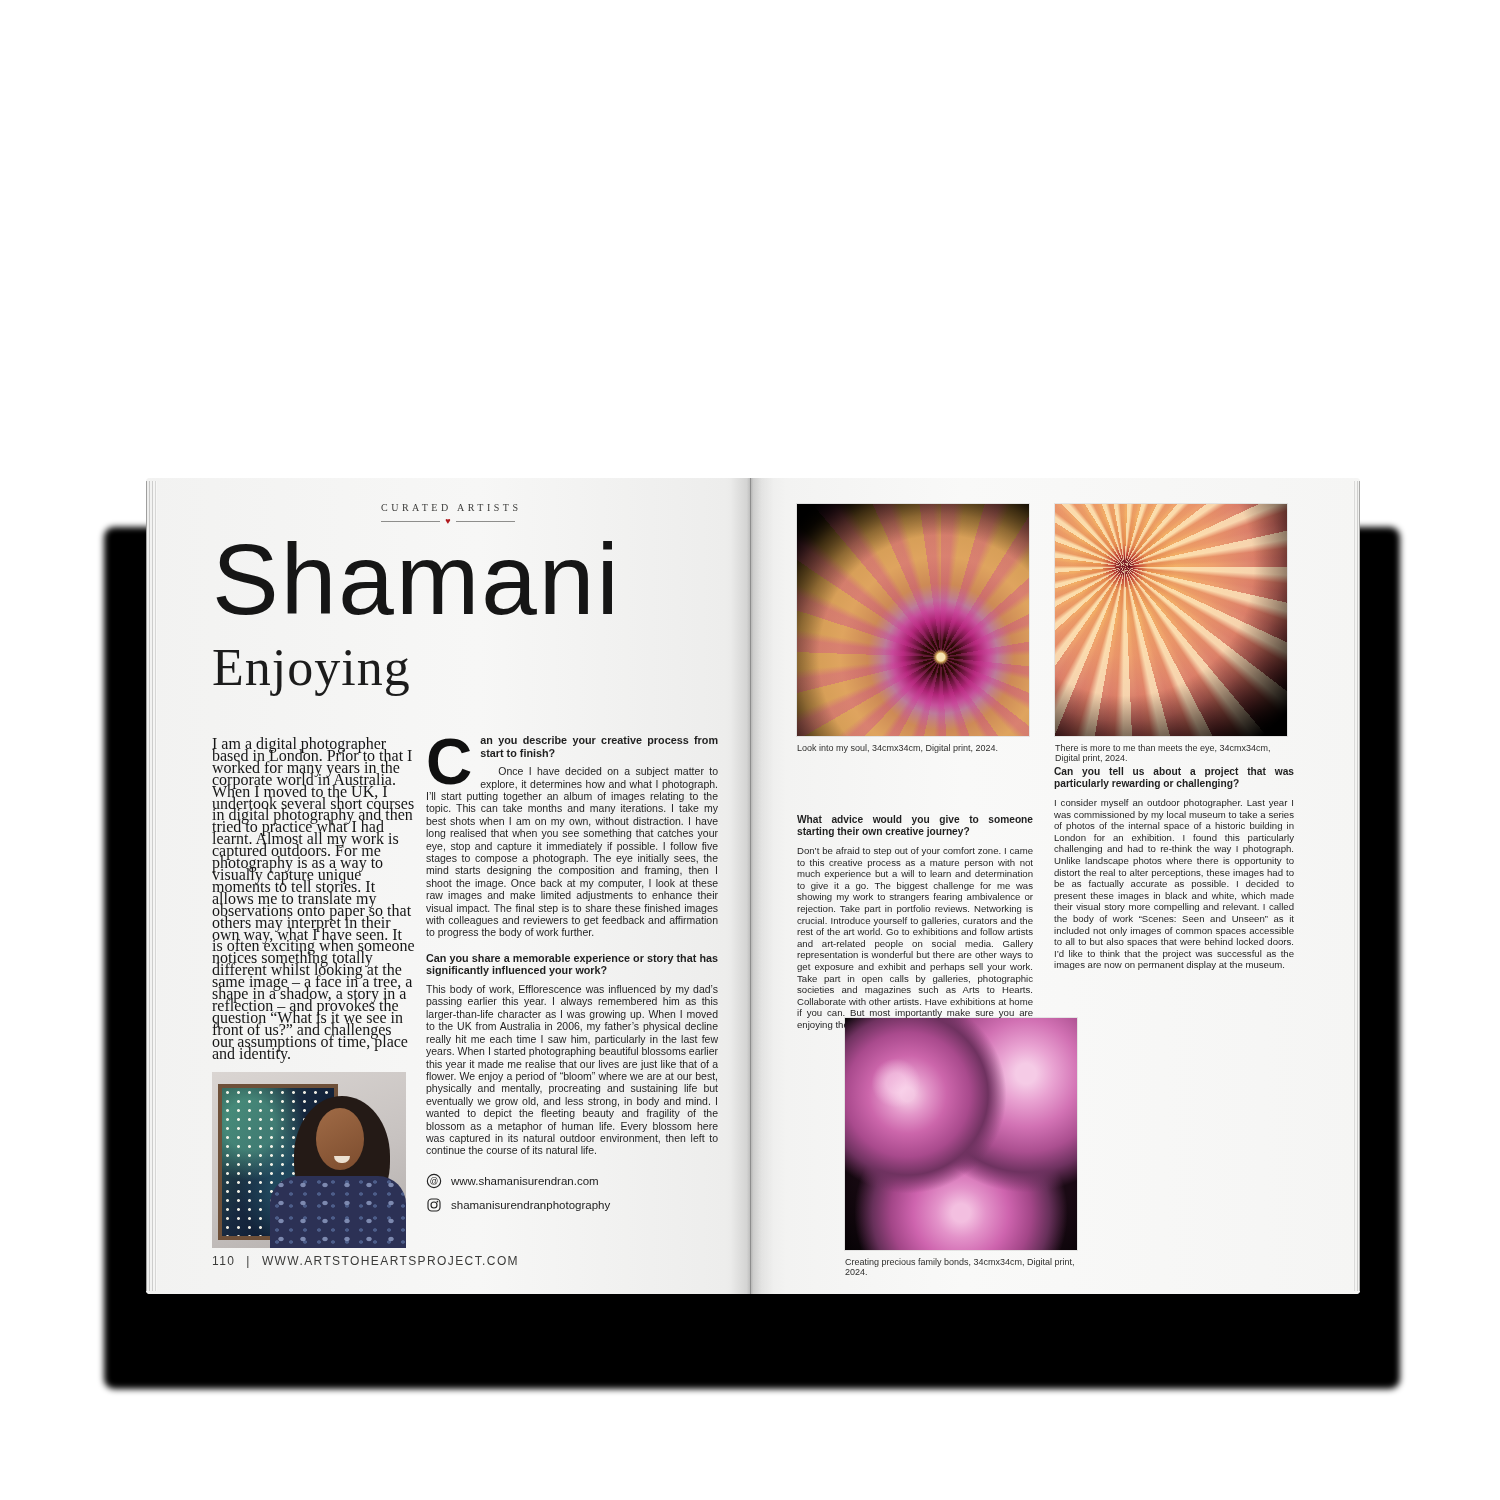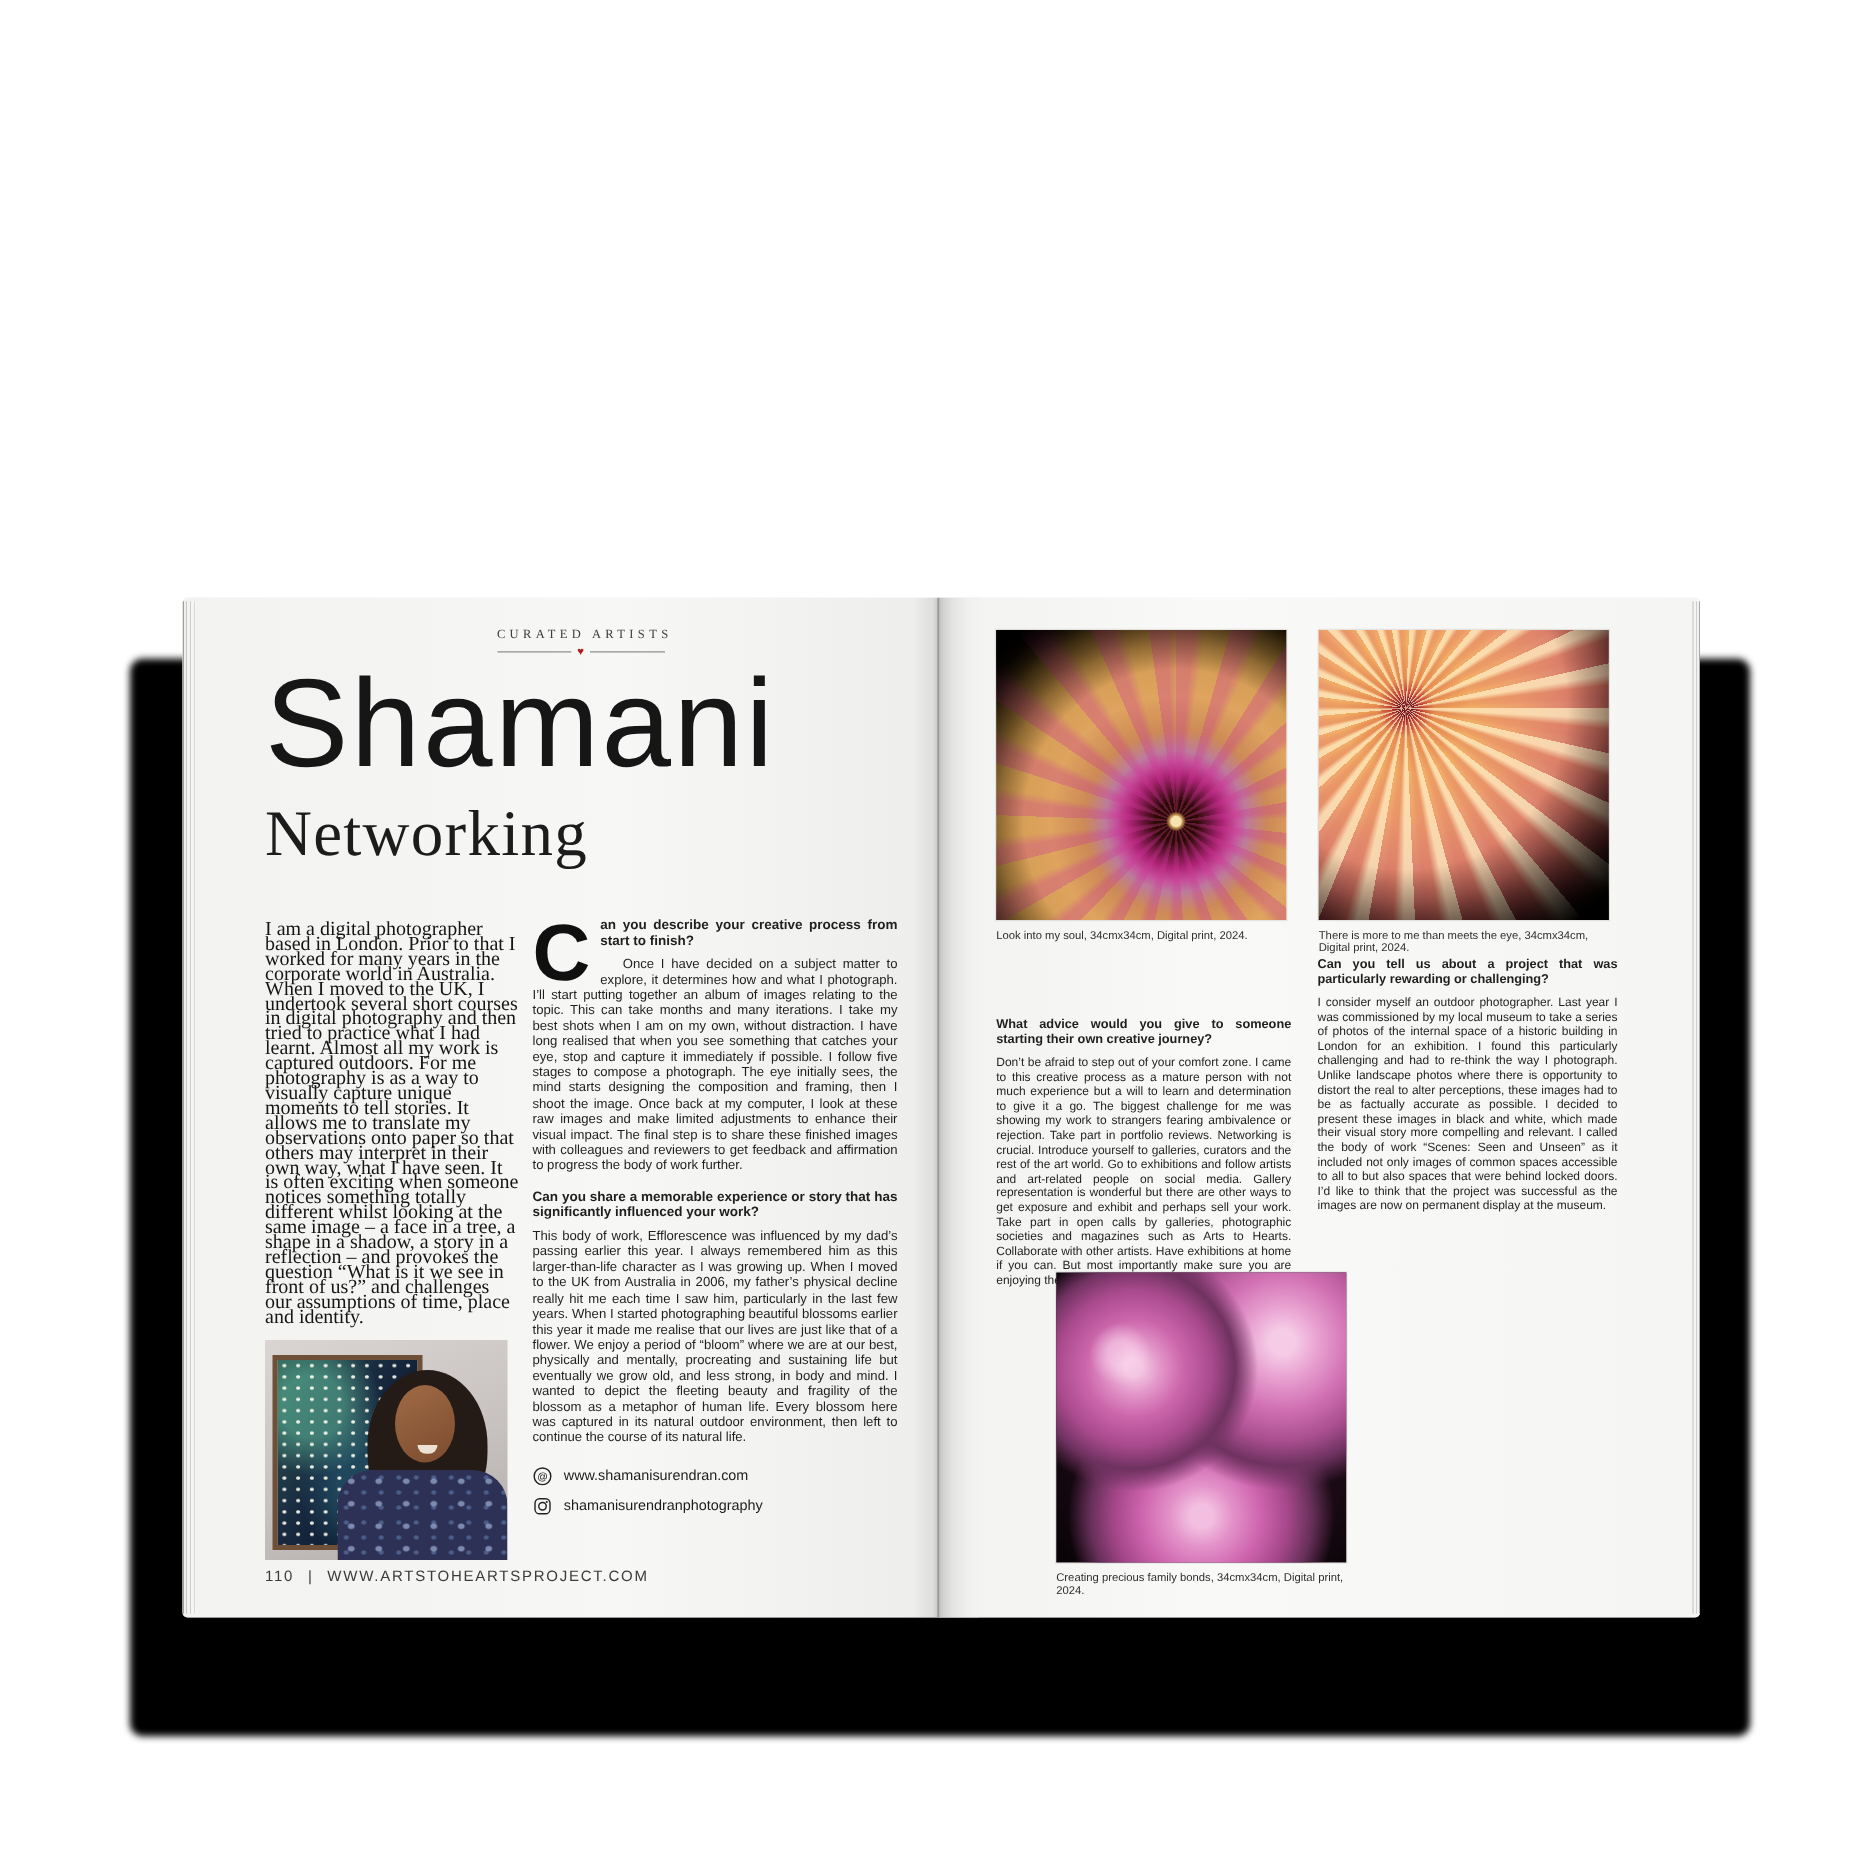--- a/index.html
+++ b/index.html
@@ -3,21 +3,21 @@
 <meta charset="utf-8">
 <style>
   html,body{margin:0;padding:0;}
   body{width:1500px;height:1500px;background:#ffffff;font-family:"Liberation Sans",sans-serif;overflow:hidden;}
   .canvas{position:relative;width:1500px;height:1500px;background:#ffffff;}
 
   
   .book-shadow{position:absolute;left:104px;top:527px;width:1296px;height:862px;background:#000;border-radius:10px;filter:blur(3px);}
   .book{position:absolute;left:146px;top:478px;width:1214px;height:816px;border-radius:4px;background:#f5f5f4;overflow:hidden;}
   .page{position:absolute;top:0;height:100%;}
-  .page-left{left:0;width:604px;background:linear-gradient(to right,#f2f2f1 0,#f7f7f6 55%,#ededec 96%,#e3e3e2 100%);padding-left:33px;}
+  .page-left{left:0;width:604px;background:linear-gradient(to right,#f2f2f1 0,#f7f7f6 55%,#ededec 96%,#e3e3e2 100%);}
   .page-right{left:604px;width:610px;background:linear-gradient(to right,#e9e9e8 0,#f3f3f2 6%,#f9f9f8 35%,#f5f5f4 100%);}
   .spine{position:absolute;left:584px;top:0;width:44px;height:100%;pointer-events:none;
     background:linear-gradient(to right,rgba(0,0,0,0) 0,rgba(0,0,0,0.07) 38%,rgba(0,0,0,0.20) 49%,rgba(0,0,0,0.12) 53%,rgba(0,0,0,0.04) 72%,rgba(0,0,0,0) 100%);}
   .spine-line{position:absolute;left:604px;top:0;width:1px;height:100%;background:rgba(45,45,45,0.35);}
   .stack-left{position:absolute;left:0;top:3px;bottom:3px;width:11px;
     background:linear-gradient(to right,#9f9f9e 0 1px,#efefee 1px 3px,#c7c7c6 3px 4px,#f3f3f2 4px 6px,#cdcdcc 6px 7px,#f5f5f4 7px 9px,#d7d7d6 9px 10px,#f7f7f6 10px 11px);}
   .stack-right{position:absolute;right:0;top:3px;bottom:3px;width:7px;
     background:linear-gradient(to left,#a8a8a7 0 1px,#f0f0ef 1px 2px,#cfcfce 2px 3px,#f4f4f3 3px 5px,#dadad9 5px 6px,#f7f7f6 6px 7px);}
 
   
@@ -111,21 +111,21 @@
         <div class="kicker-text">CURATED ARTISTS</div>
         <div class="kicker-rule">
           <span class="rule"></span>
           <span class="heart">♥</span>
           <span class="rule"></span>
         </div>
       </div>
 
       <div class="title">
         <div class="title-first">Shamani</div>
-        <div class="title-last">Networking</div>
+        <div class="title-last">Enjoying</div>
       </div>
 
       <div class="intro">I am a digital photographer based in London. Prior to that I worked for many years in the corporate world in Australia.  When I moved to the UK, I undertook several short courses in digital photography and then tried to practice what I had learnt.  Almost all my work is captured outdoors. For me photography is as a way to visually capture unique moments to tell stories.  It allows me to translate my observations onto paper so that others may interpret in their own way, what I have seen. It is often exciting when someone notices something totally different whilst looking at the same image – a face in a tree, a shape in a shadow, a story in a reflection – and provokes the question “What is it we see in front of us?” and challenges our assumptions of time, place and identity.</div>
 
       <div class="artist-photo">
         <div class="painting"></div>
         <div class="hair"></div>
         <div class="face"></div>
         <div class="mouth"></div>
         <div class="artist-top"></div>

